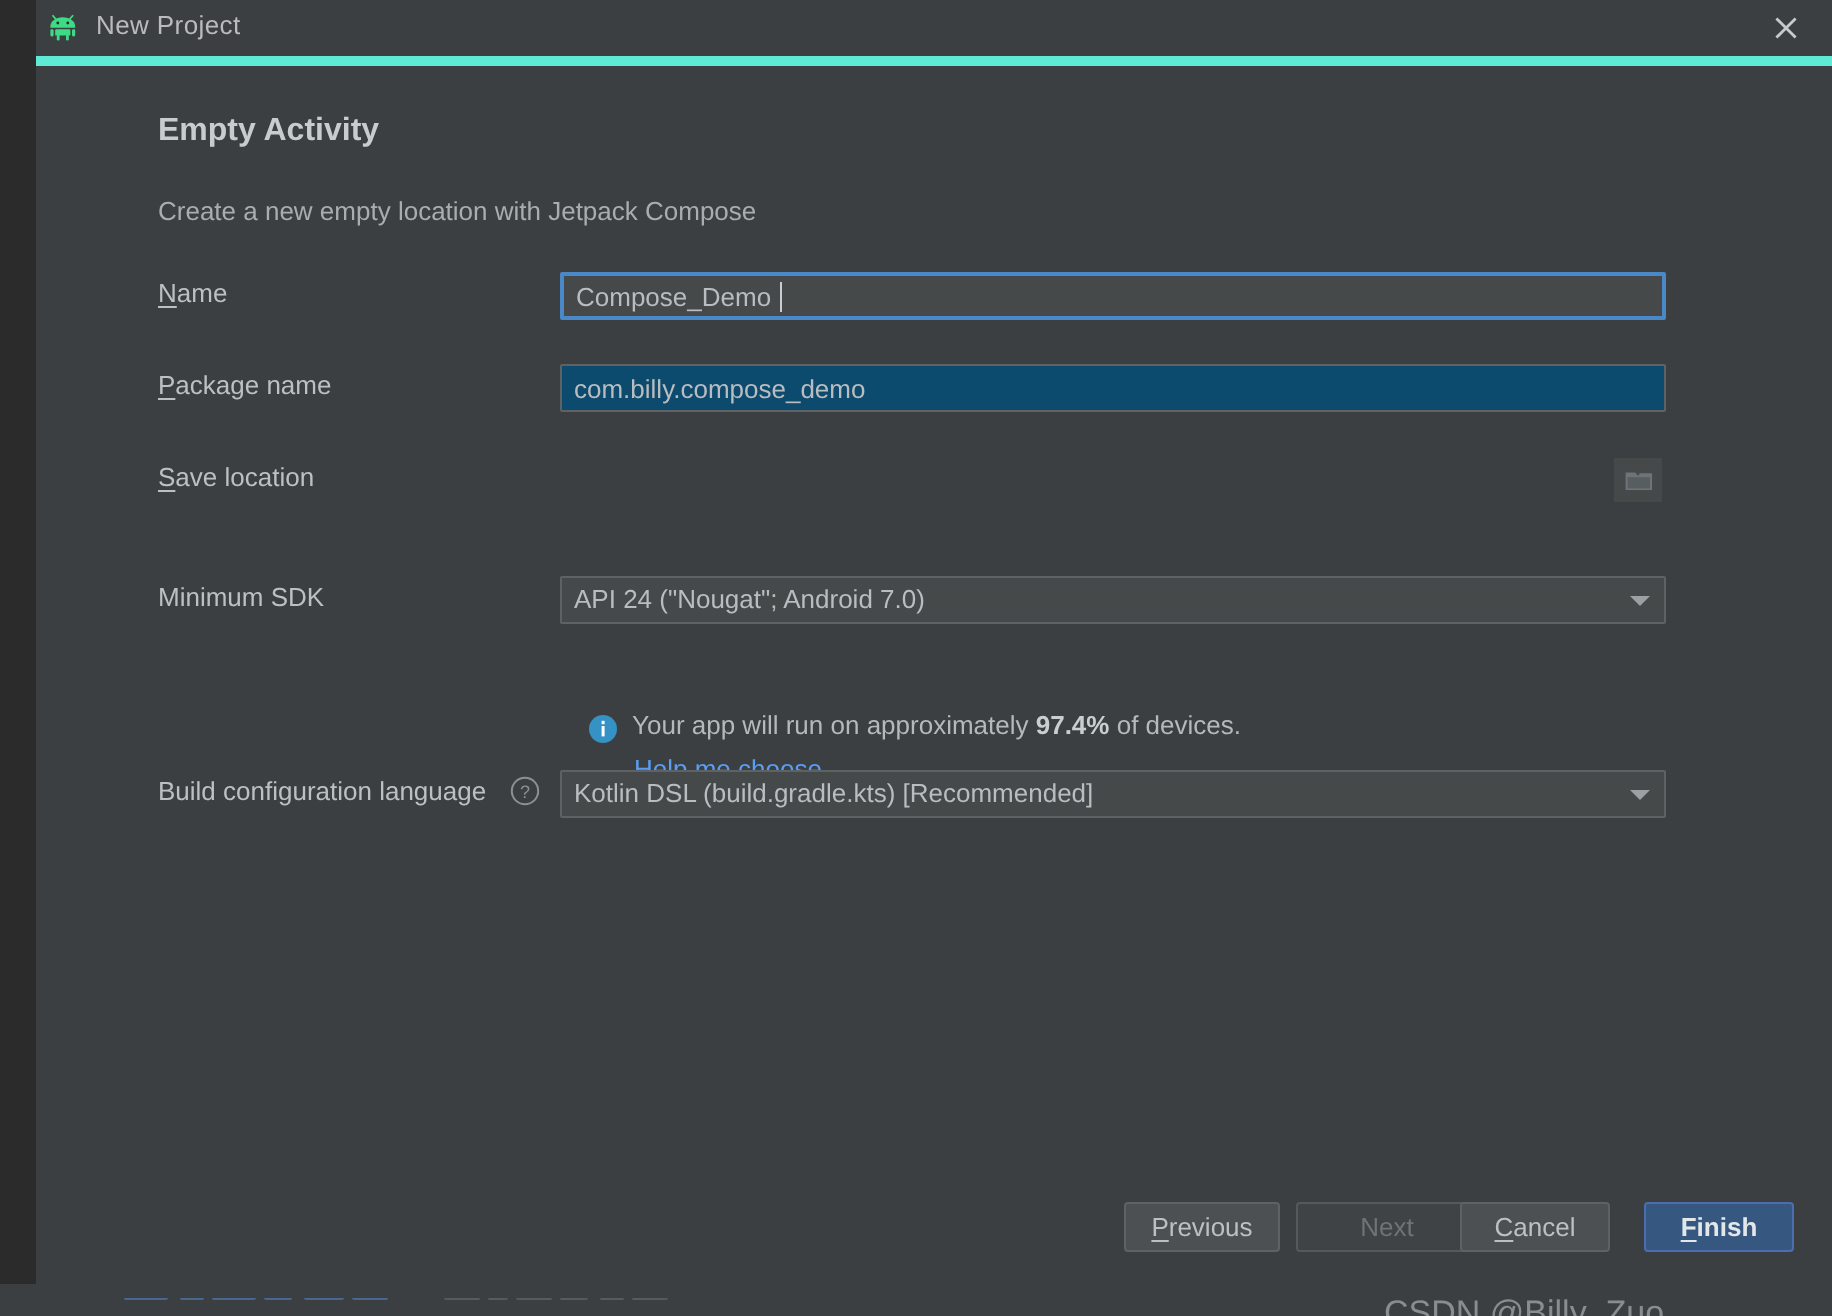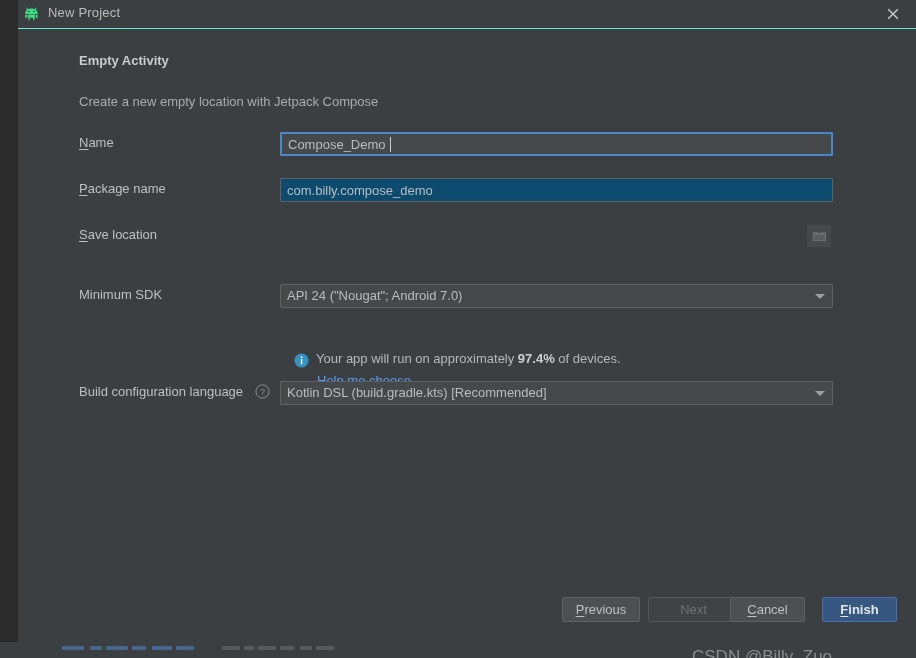--- a/index.html
+++ b/index.html
@@ -97,21 +97,21 @@
     height: 645px;
     background: #3c3f41;
     box-sizing: border-box;
   }
 
   
   #titlebar {
     position: relative;
     height: 28px;
     background: #3c3f41;
-    border-bottom: 1px solid #5eead4;
+    border-bottom: 5px solid #5eead4;
   }
   #as-icon {
     position: absolute;
     left: 6px;
     top: 7px;
     width: 15px;
     height: 14px;
   }
   #title-text {
     position: absolute;
@@ -138,21 +138,21 @@
   #dialog-body {
     position: relative;
     height: 557px;
     background: #3c3f41;
   }
 
   #step-title {
     position: absolute;
     left: 61px;
     top: 24px;
-    font-size: 13px;
+    font-size: 16px;
     font-weight: bold;
     color: #c9ccce;
   }
   #step-desc {
     position: absolute;
     left: 61px;
     top: 65px;
     font-size: 13px;
     color: #a8adb1;
   }

